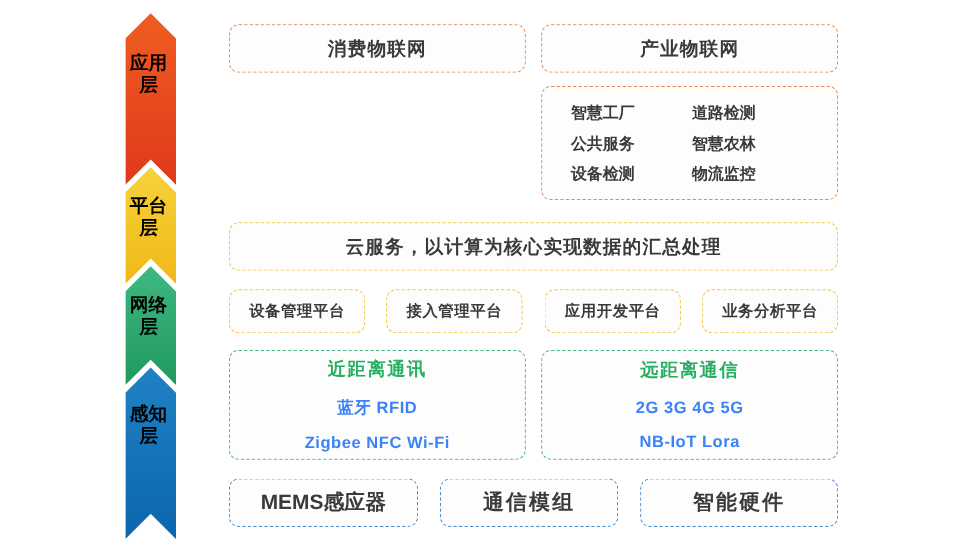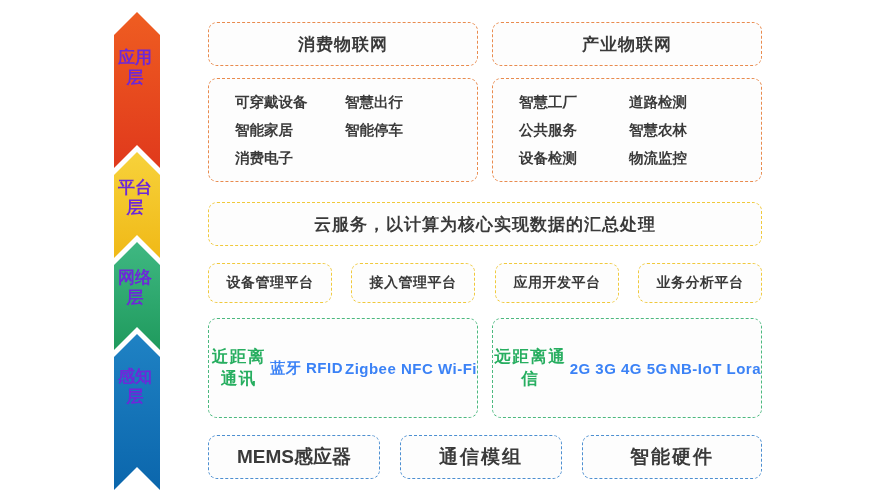--- a/index.html
+++ b/index.html
@@ -11,21 +11,21 @@
     position:relative;
   }
   #canvas{position:absolute;left:0;top:0;width:889px;height:500px;}
 
   
   #arrow-stack{position:absolute;left:114px;top:12px;width:46px;height:478px;}
   #arrow-stack svg{display:block;}
   .arrow-label{
     position:absolute;
     width:42px;
-    color:#6d28d9;
+    color:#000000;
     font-size:17px;
     font-weight:700;
     line-height:1.16;
     text-align:center;
     letter-spacing:0px;
     white-space:normal;
     word-break:break-all;
   }
 
   
@@ -71,22 +71,22 @@
     grid-template-columns:1fr 1fr;
     row-gap:9px;
     column-gap:4px;
     justify-items:start;
   }
   .app-grid .cell{font-size:14.5px;color:#3a3a3a;font-weight:700;white-space:nowrap;}
   .app-grid .cell.right{justify-self:start;}
 
   
   .net-inner{
-    display:flex;flex-direction:row;align-items:center;justify-content:center;
-    width:100%;gap:2px;
+    display:flex;flex-direction:column;align-items:center;justify-content:center;
+    width:100%;gap:14px;
   }
   .net-title{
     font-size:16.5px;font-weight:700;color:#27ae60;letter-spacing:1.5px;
   }
   .net-row{font-size:15px;font-weight:700;color:#3b82f6;letter-spacing:.5px;white-space:nowrap;}
 </style>
 </head>
 <body>
 
 <div id="canvas">
@@ -128,30 +128,20 @@
   </div>
 
   <div class="card c-orange" style="left:208px;top:22px;width:270px;height:44px;">
     <span class="title-text">消费物联网</span>
   </div>
 
   <div class="card c-orange" style="left:492px;top:22px;width:270px;height:44px;justify-content:center;">
     <span class="title-text">产业物联网</span>
   </div>
 
-  <div class="card c-orange" style="left:208px;top:78px;width:270px;height:104px;">
-    <div class="app-grid">
-      <span class="cell">可穿戴设备</span>
-      <span class="cell right">智慧出行</span>
-      <span class="cell">智能家居</span>
-      <span class="cell right">智能停车</span>
-      <span class="cell">消费电子</span>
-      <span class="cell right"></span>
-    </div>
-  </div>
 
   <div class="card c-orange" style="left:492px;top:78px;width:270px;height:104px;">
     <div class="app-grid">
       <span class="cell">智慧工厂</span>
       <span class="cell right">道路检测</span>
       <span class="cell">公共服务</span>
       <span class="cell right">智慧农林</span>
       <span class="cell">设备检测</span>
       <span class="cell right">物流监控</span>
     </div>

